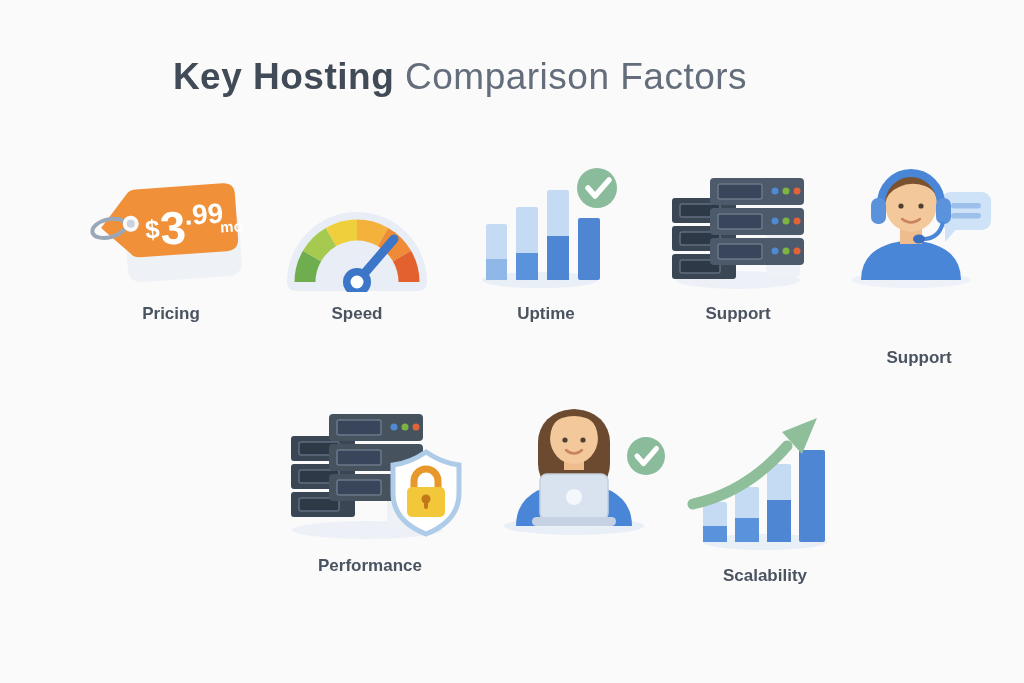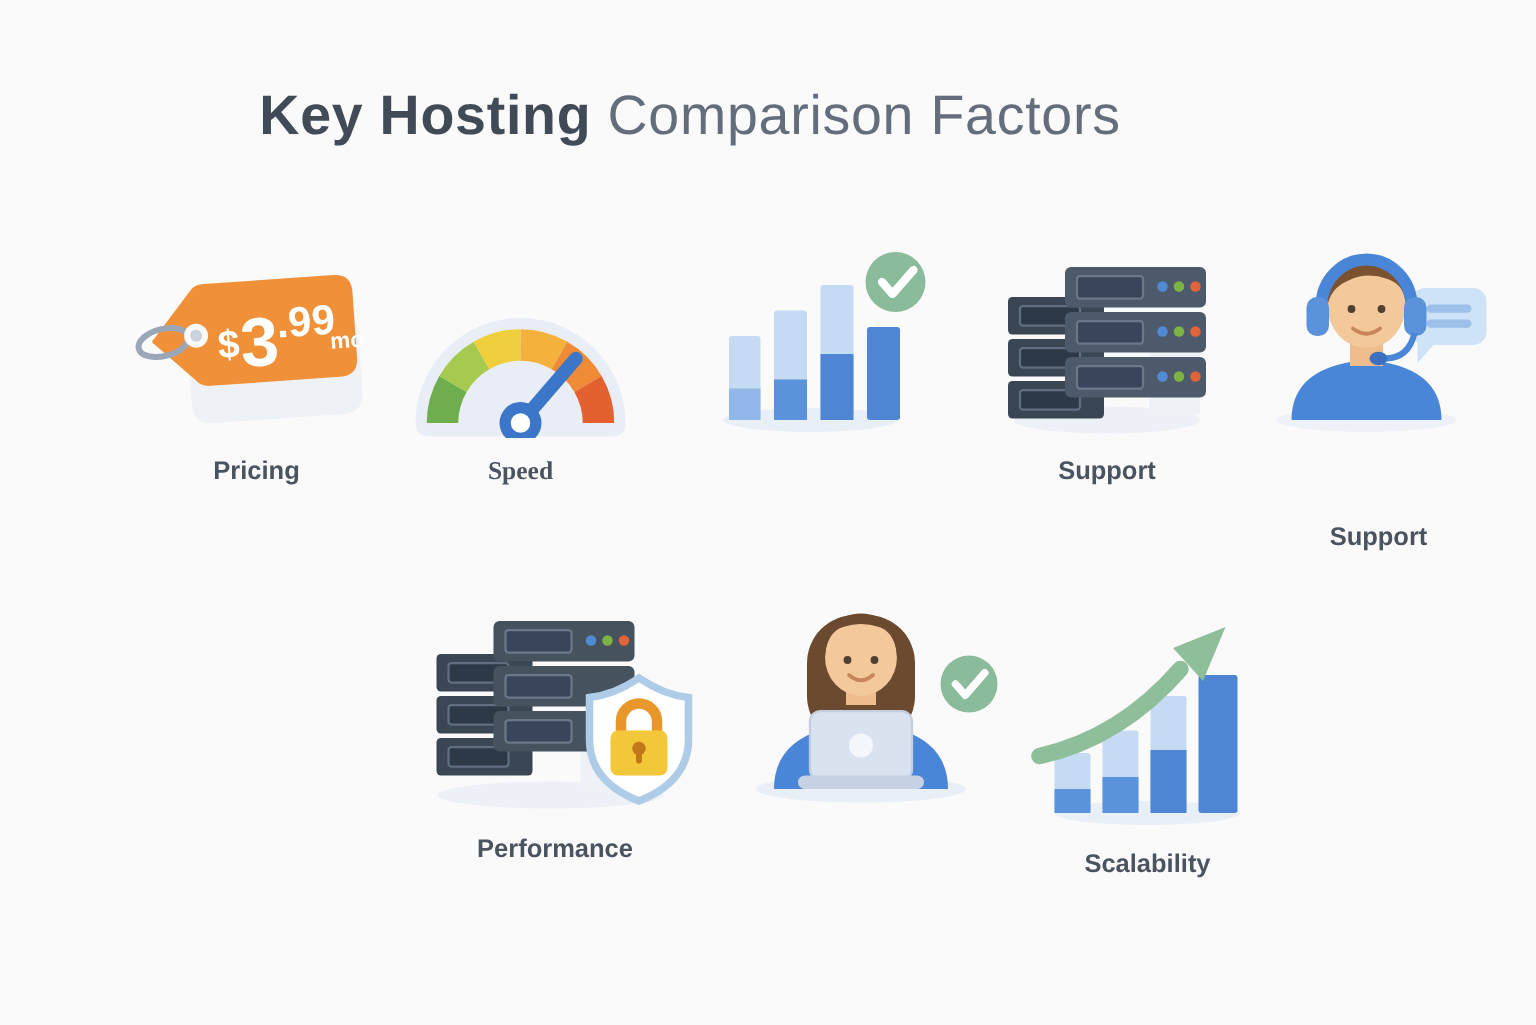--- a/index.html
+++ b/index.html
@@ -42,21 +42,21 @@
   .row2 .icon-box { height: 162px; }
   .factor-label {
     margin-top: 12px;
     font-size: 17px;
     font-weight: 600;
     color: #4a5360;
     white-space: nowrap;
   }
   
   .f-pricing      { left: 71px;  top: 158px; }
-  .f-speed        { left: 247px; top: 158px; font-family: Liberation Serif, serif; }
+  .f-speed        { left: 257px; top: 158px; }
   .f-uptime       { left: 446px; top: 158px; }
   .f-security     { left: 638px; top: 158px; }
   .f-support      { left: 819px; top: 158px; gap: 44px; }
   
   .f-performance  { left: 270px; top: 382px; text-align: right; }
   .f-easeofuse    { left: 478px; top: 378px; }
   .f-scalability  { left: 665px; top: 392px; }
 
   svg { display: block; }
   .tag-text { font-family: "Liberation Sans", sans-serif; fill: #ffffff; font-weight: 700; }
@@ -117,20 +117,21 @@
         <rect x="20" y="95" width="21" height="21" fill="#8fb7e8"></rect>
         <rect x="50" y="43" width="22" height="73" rx="2" fill="#c5daf3"></rect>
         <rect x="50" y="89" width="22" height="27" fill="#5b92dc"></rect>
         <rect x="81" y="26" width="22" height="90" rx="2" fill="#c5daf3"></rect>
         <rect x="81" y="72" width="22" height="44" fill="#4f86d4"></rect>
         <rect x="112" y="54" width="22" height="62" rx="2" fill="#4f86d4"></rect>
         <circle cx="131" cy="24" r="20" fill="#8abb9a"></circle>
         <path d="M122,24 l7,8 l14,-16" fill="none" stroke="#ffffff" stroke-width="5.5" stroke-linecap="round" stroke-linejoin="round"></path>
       </svg>
     </div>
+    <div class="factor-label">Uptime</div>
   </div>
 
   <div class="factor row1 f-security">
     <div class="icon-box">
       <svg width="160" height="128" viewBox="0 0 160 128">
         <ellipse cx="80" cy="116" rx="62" ry="9" fill="#edf1f7"></ellipse>
         <rect x="108" y="60" width="34" height="52" fill="#eef1f6"></rect>
         <g fill="#3a4653">
           <rect x="14" y="34" width="64" height="25" rx="3"></rect>
           <rect x="14" y="62" width="64" height="25" rx="3"></rect>

